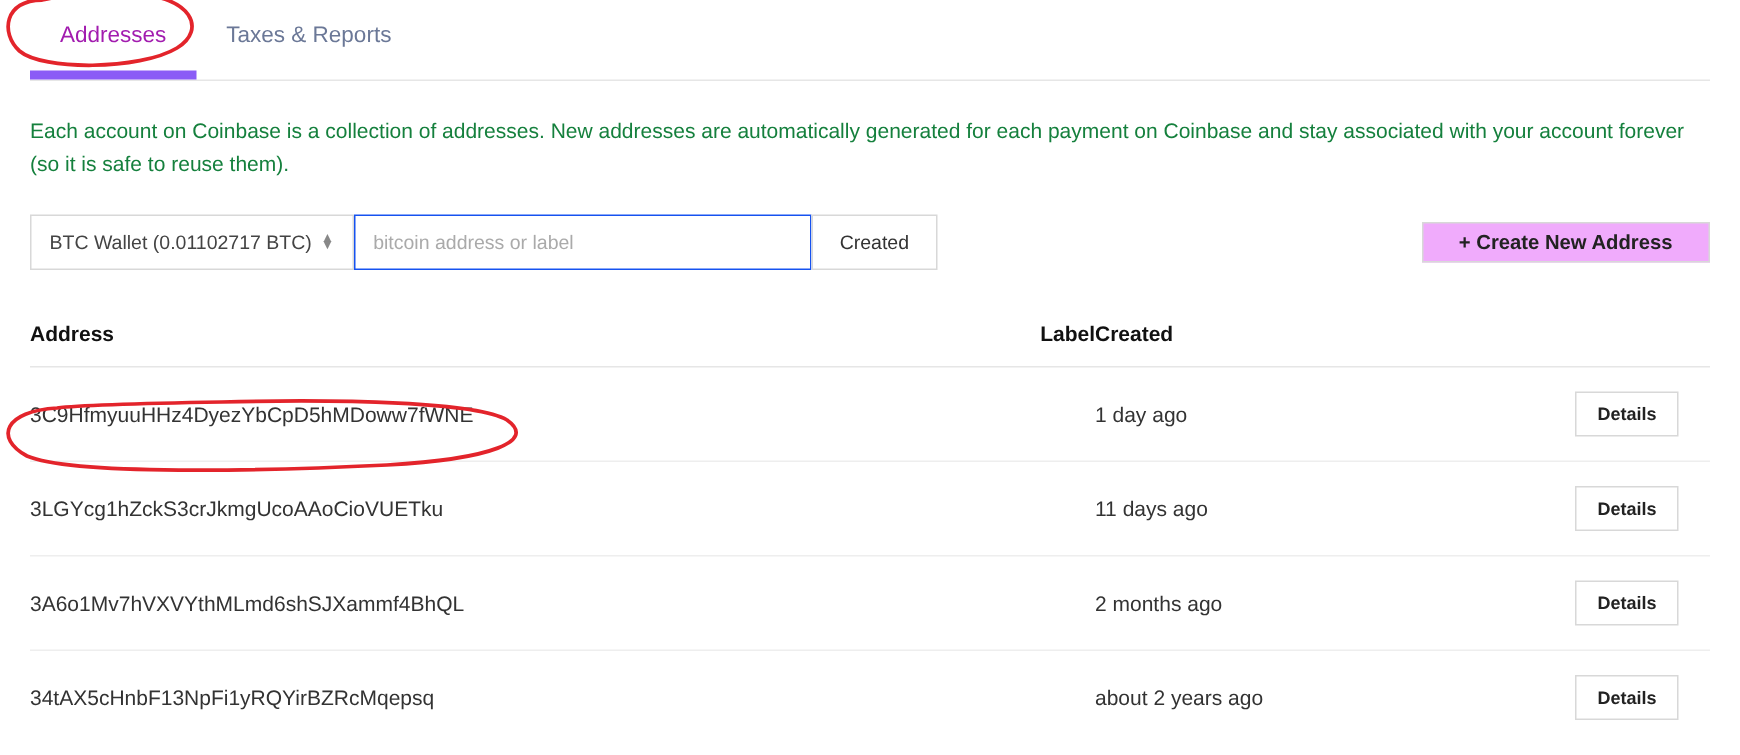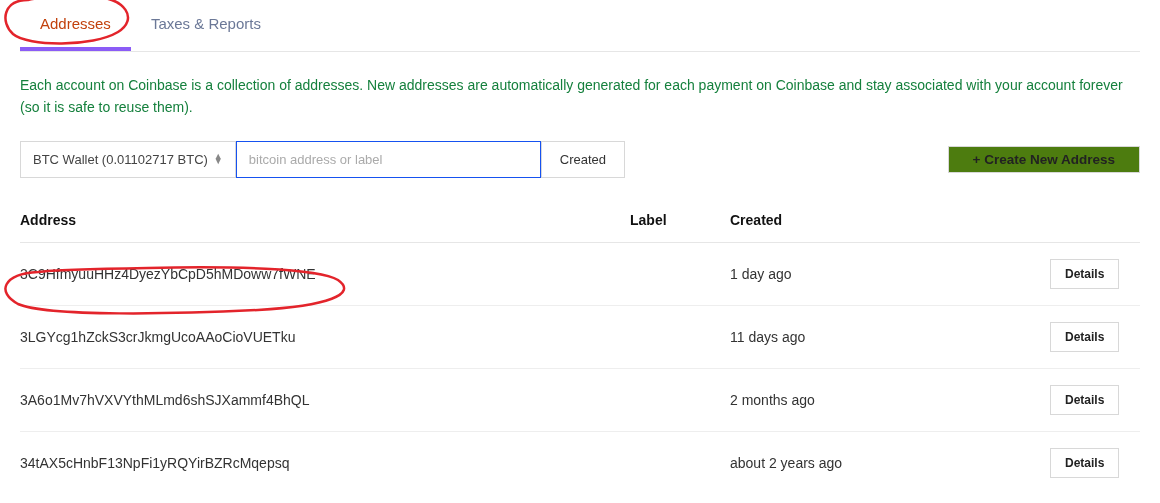--- a/index.html
+++ b/index.html
@@ -24,22 +24,22 @@
       padding: 0;
     }
     .tab {
       padding: 15px 20px 15px 20px;
       color: #6b7897;
       cursor: pointer;
       font-size: 15px;
       border-bottom: 3px solid transparent;
     }
     .tab.active {
-      color: #c2410c;
-      border-bottom: 4px solid #8b5cf6;
+      color: #a21caf;
+      border-bottom: 6px solid #8b5cf6;
     }
     .description {
       padding: 22px 0;
       color: #15803d;
       font-size: 14px;
       line-height: 1.6;
     }
     .controls {
       display: flex;
       align-items: center;
@@ -84,39 +84,40 @@
     }
     .spacer {
       flex: 1;
     }
     .create-btn {
       border: 1px solid #d8d8d8;
       padding: 5px 24px;
       font-size: 13.5px;
       font-weight: 600;
       color: #222;
-      background: #4d7c0f;
+      background: #f0abfc;
       cursor: pointer;
     }
     .table {
       width: 100%;
     }
     .table-header {
       display: flex;
       padding: 14px 0;
       border-bottom: 1px solid #e6e6e6;
       font-weight: 700;
       font-size: 14px;
       color: #111;
     }
     .col-address {
       flex: 0 0 610px;
     }
     .col-label {
       flex: 0 0 100px;
+      text-align: right;
     }
     .col-created {
       flex: 1;
     }
     .col-action {
       flex: 0 0 90px;
     }
     .table-row {
       display: flex;
       align-items: center;

